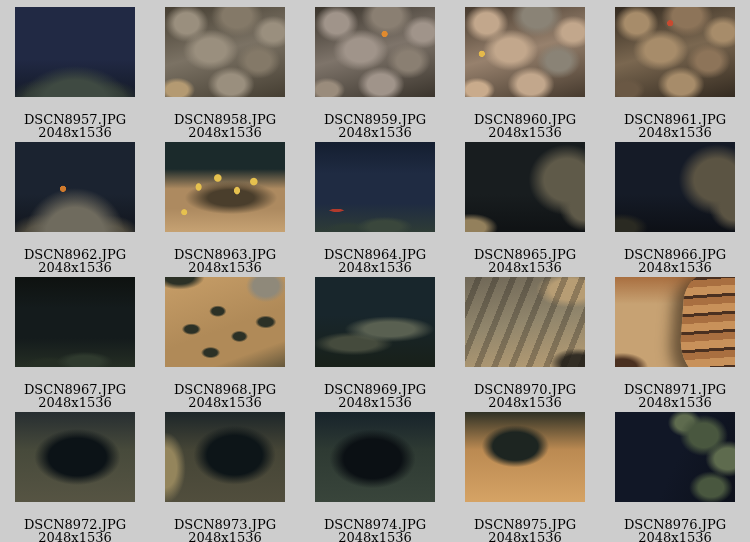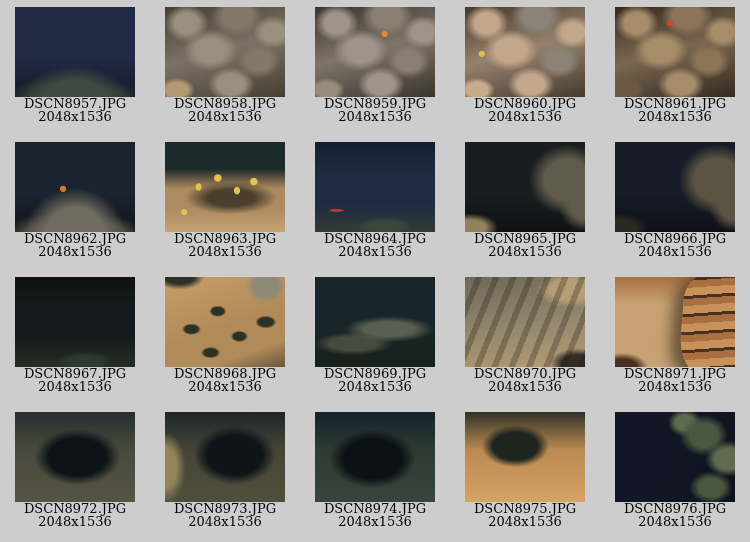--- a/index.html
+++ b/index.html
@@ -23,21 +23,21 @@
     flex-direction: column;
     align-items: center;
   }
   .thumb {
     width: 120px;
     height: 90px;
     position: relative;
     overflow: hidden;
     flex: none;
   }
-  .caption { text-align: center; margin-top: 0; }
+  .caption { text-align: center; margin-top: 16px; }
   .fname, .fsize {
     font-size: 13px;
     line-height: 13px;
     color: #000;
     white-space: nowrap;
   }
 
   
   .sc-mound { background:
     radial-gradient(4px 4px at var(--ax,-20%) var(--ay,-20%), var(--ad,rgba(0,0,0,0)) 0 70%, rgba(0,0,0,0) 85%),

